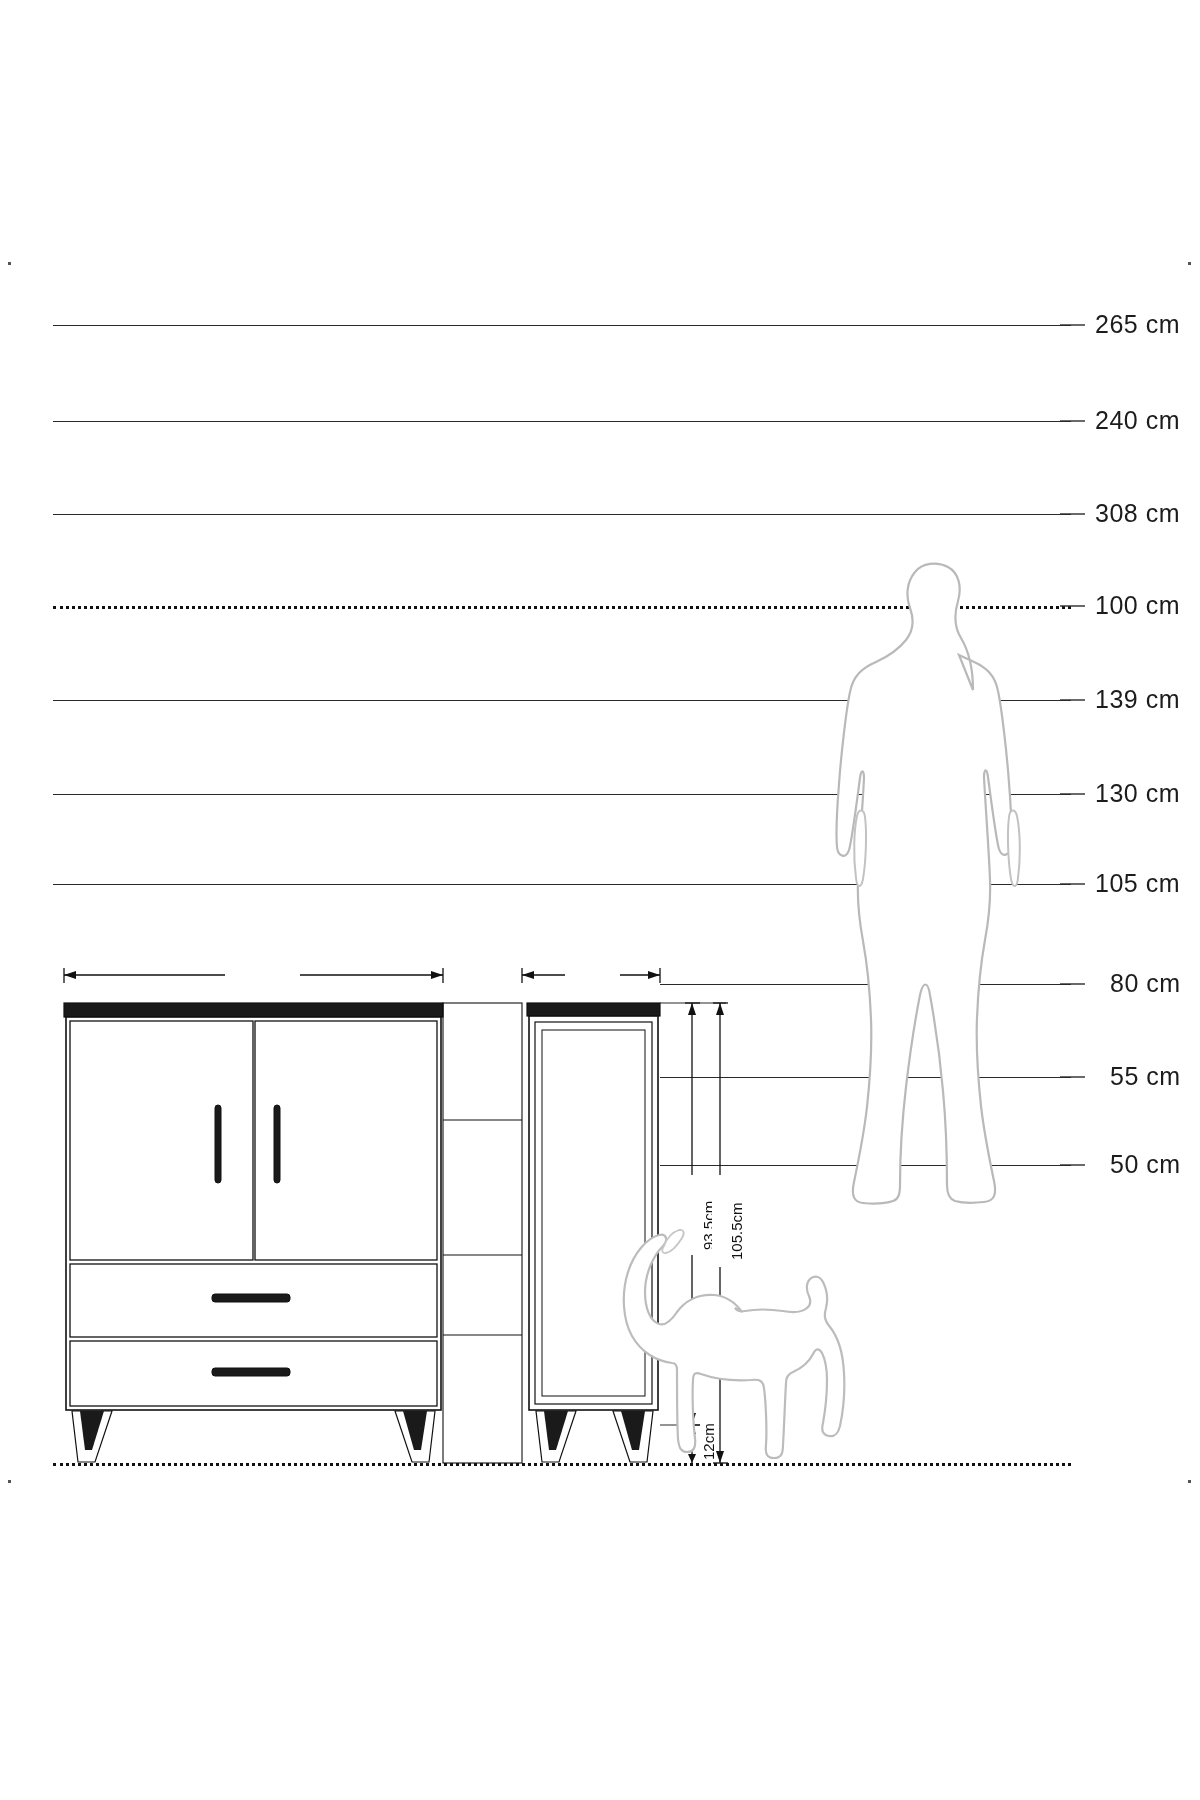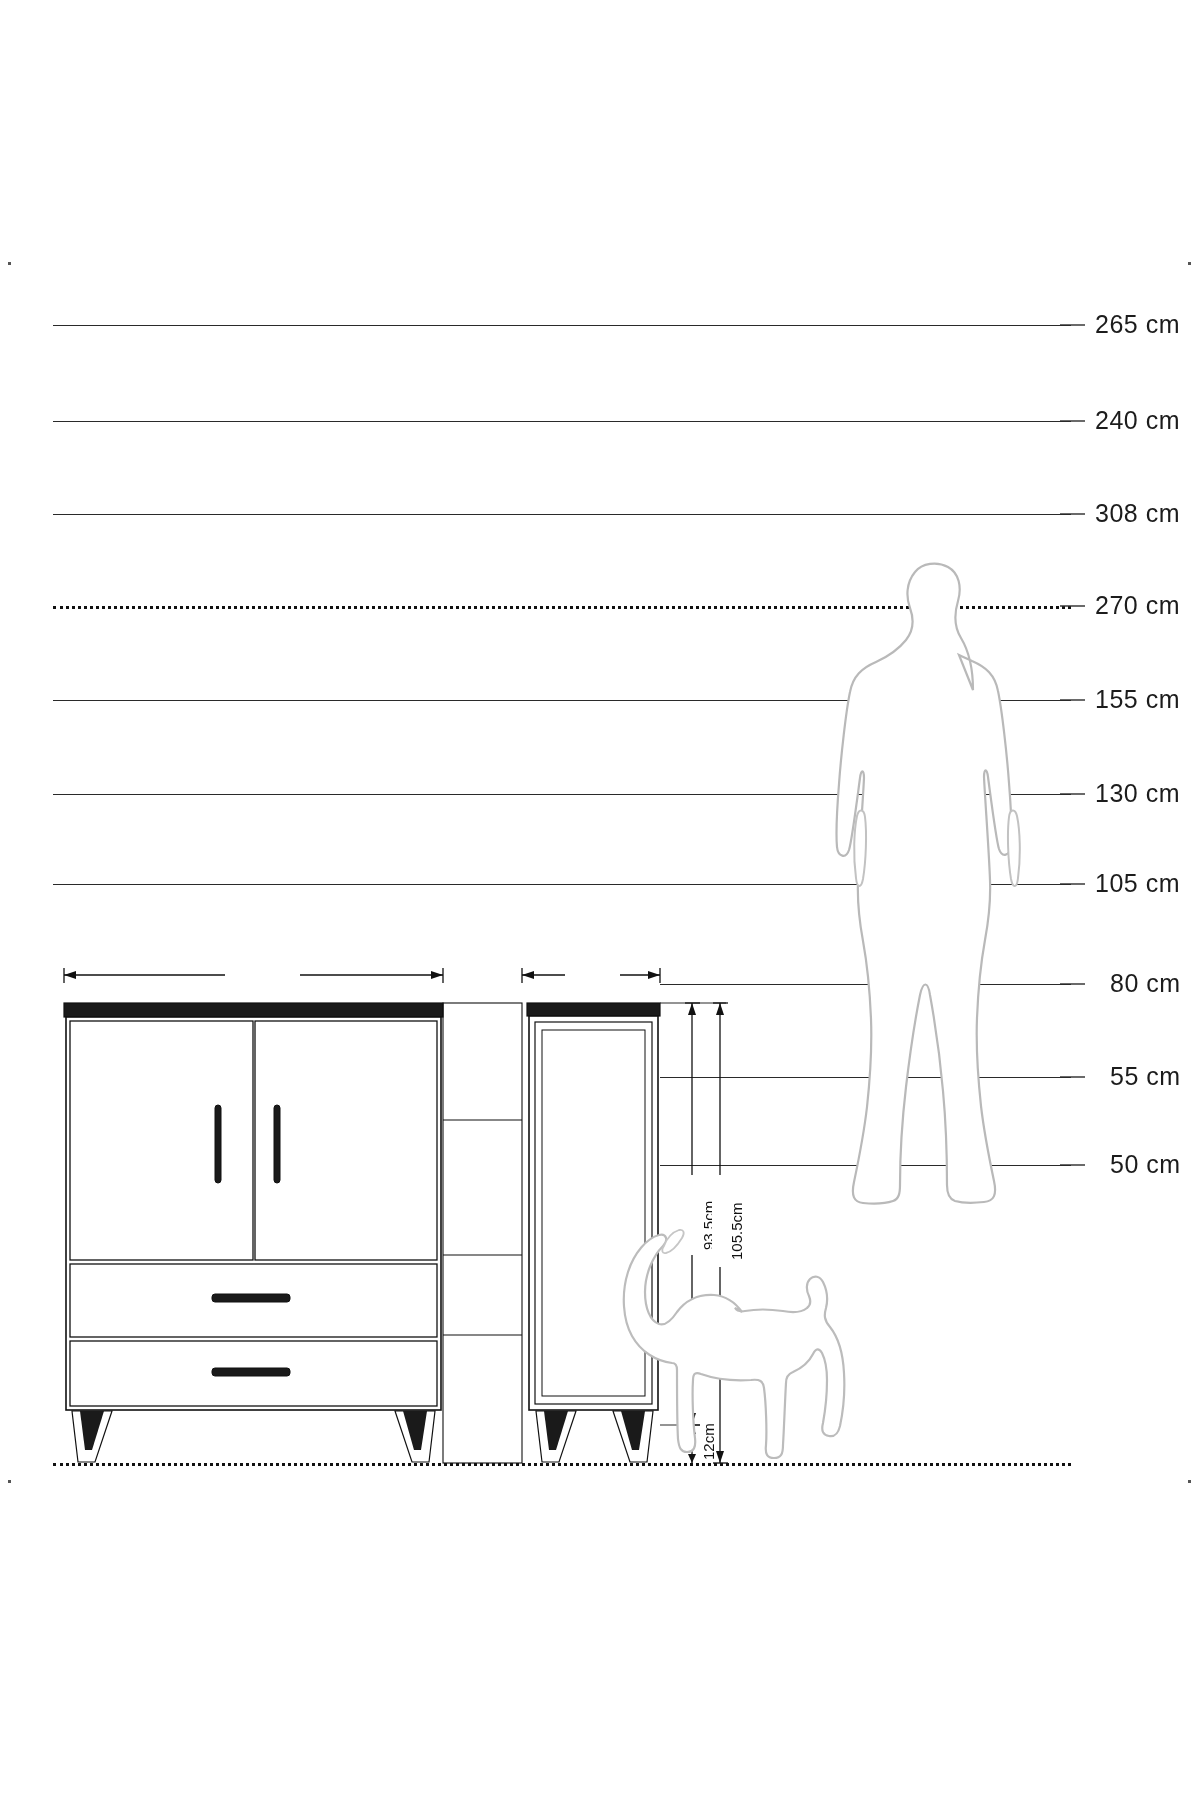--- a/index.html
+++ b/index.html
@@ -35,22 +35,22 @@
 
   <div class="grid-line" style="left:660px;top:984px;width:411px;"></div>
   <div class="grid-line" style="left:660px;top:1077px;width:411px;"></div>
   <div class="grid-line" style="left:660px;top:1165px;width:411px;"></div>
 
   <div class="floor-line" style="left:53px;top:1463px;width:1018px;"></div>
 
   <div class="scale-label" style="left:1095px;top:310px;">265 cm</div>
   <div class="scale-label" style="left:1095px;top:406px;">240 cm</div>
   <div class="scale-label" style="left:1095px;top:499px;">308 cm</div>
-  <div class="scale-label" style="left:1095px;top:591px;">270 cm</div>
-  <div class="scale-label" style="left:1095px;top:685px;">155 cm</div>
+  <div class="scale-label" style="left:1095px;top:591px;">100 cm</div>
+  <div class="scale-label" style="left:1095px;top:685px;">139 cm</div>
   <div class="scale-label" style="left:1095px;top:779px;">130 cm</div>
   <div class="scale-label" style="left:1095px;top:869px;">105 cm</div>
   <div class="scale-label" style="left:1110px;top:969px;">80 cm</div>
   <div class="scale-label" style="left:1110px;top:1062px;">55 cm</div>
   <div class="scale-label" style="left:1110px;top:1150px;">50 cm</div>
 
   <div class="dim-label" style="left:233px;top:965px;">60cm</div>
   <div class="dim-label" style="left:573px;top:965px;">44cm</div>
 
   <div class="dim-vert" style="left:700px;top:1250px;">93.5cm</div>

